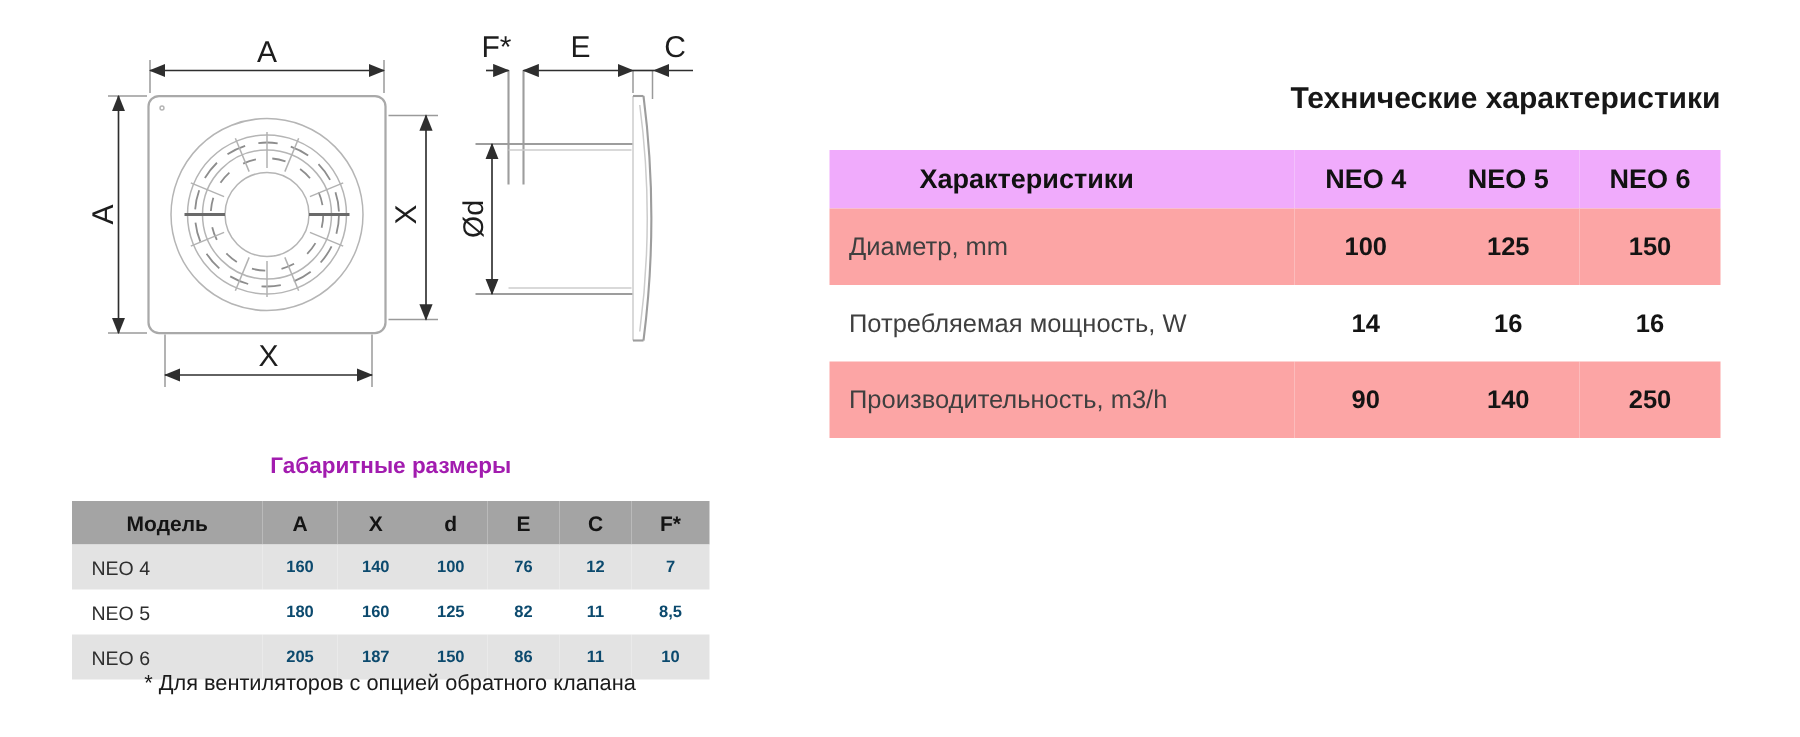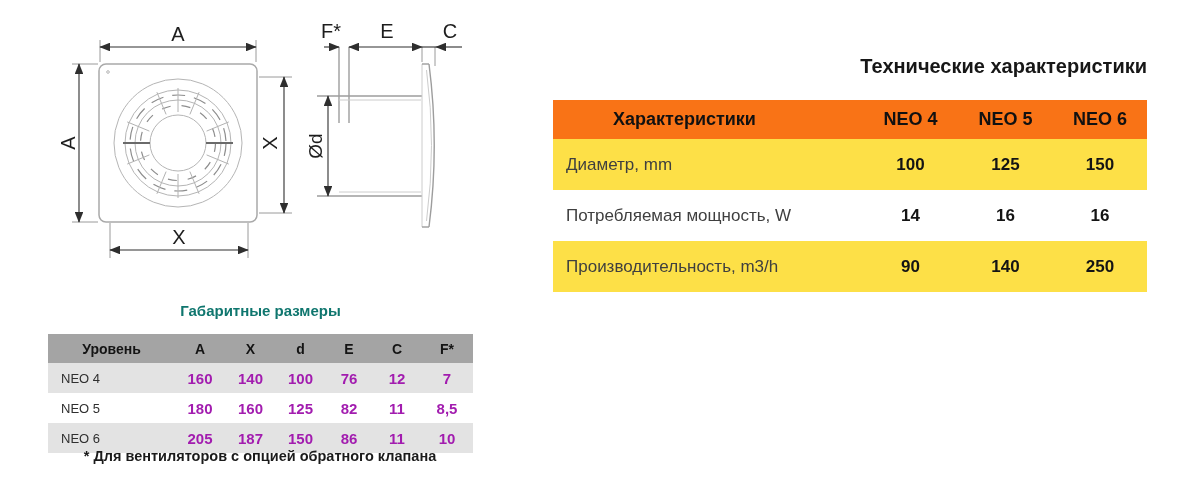--- a/index.html
+++ b/index.html
@@ -15,38 +15,38 @@
   .body-line { stroke:#9d9d9d; stroke-width:1.4; fill:none; }
   .body-light { stroke:#cccccc; stroke-width:1; fill:none; }
   .ring-light { stroke:#b5b5b5; stroke-width:1; fill:none; }
   .ring-dark  { stroke:#8d8d8d; stroke-width:1.2; fill:none; }
 
   
   .specs-title { position:absolute; left:553px; top:55px; width:594px; text-align:right;
                  font-size:20px; font-weight:bold; color:#171717; }
   table { border-collapse:collapse; table-layout:fixed; }
   .specs-table { position:absolute; left:553px; top:100px; width:594px; }
-  .specs-table th { height:37px; background:#f97316; font-size:18px; font-weight:bold; color:#111; }
+  .specs-table th { height:37px; background:#f0abfc; font-size:18px; font-weight:bold; color:#111; }
   .specs-table th.h-label { text-align:center; padding-right:48px; }
   .specs-table td { height:49px; font-size:17px; }
   .specs-table td.lbl { text-align:left; padding-left:13px; color:#3f3f3f; font-weight:normal; }
   .specs-table td.val { text-align:center; font-weight:bold; color:#141414; }
-  .specs-table tr.shade { background:#fde047; }
+  .specs-table tr.shade { background:#fca5a5; }
 
   
   .dims-title { position:absolute; left:48px; top:302px; width:425px; text-align:center;
-                font-size:15px; font-weight:bold; color:#0f766e; }
+                font-size:15px; font-weight:bold; color:#a21caf; }
   .dims-table { position:absolute; left:48px; top:334px; width:425px; }
   .dims-table th { height:27px; background:#a4a4a4; font-size:14px; font-weight:bold; color:#141414; }
   .dims-table td { height:28px; }
   .dims-table td.model { text-align:left; padding-left:13px; font-size:13px; color:#2f2f2f; }
-  .dims-table td.val { text-align:center; font-weight:bold; font-size:15px; color:#a21caf; }
+  .dims-table td.val { text-align:center; font-weight:bold; font-size:11px; color:#0c4a6e; }
   .dims-table tr.shade { background:#e3e3e3; }
   .footnote { position:absolute; left:40px; top:448px; width:440px; text-align:center;
-              font-size:14.5px; font-weight:bold; color:#1b1b1b; }
+              font-size:14.5px; font-weight:normal; color:#1b1b1b; }
 </style>
 </head>
 <body>
 
 <div class="stage">
 
   <svg class="drawing" width="520" height="300" viewBox="0 0 520 300">
     <defs>
       <marker id="arr" viewBox="0 0 10 8" refX="9.3" refY="4" markerWidth="10" markerHeight="8" orient="auto-start-reverse">
         <path d="M0,0 L10,4 L0,8 Z" fill="#2e2e2e"></path>
@@ -134,21 +134,21 @@
       <col style="width:127px">
         <col style="width:50px">
         <col style="width:51px">
         <col style="width:49px">
       <col style="width:48px">
         <col style="width:48px">
         <col style="width:52px">
     </colgroup>
     <thead>
       <tr>
-        <th>Уровень</th>
+        <th>Модель</th>
         <th>A</th>
         <th>X</th>
         <th>d</th>
         <th>E</th>
         <th>C</th>
         <th>F*</th>
       </tr>
     </thead>
     <tbody>
       <tr class="shade">

